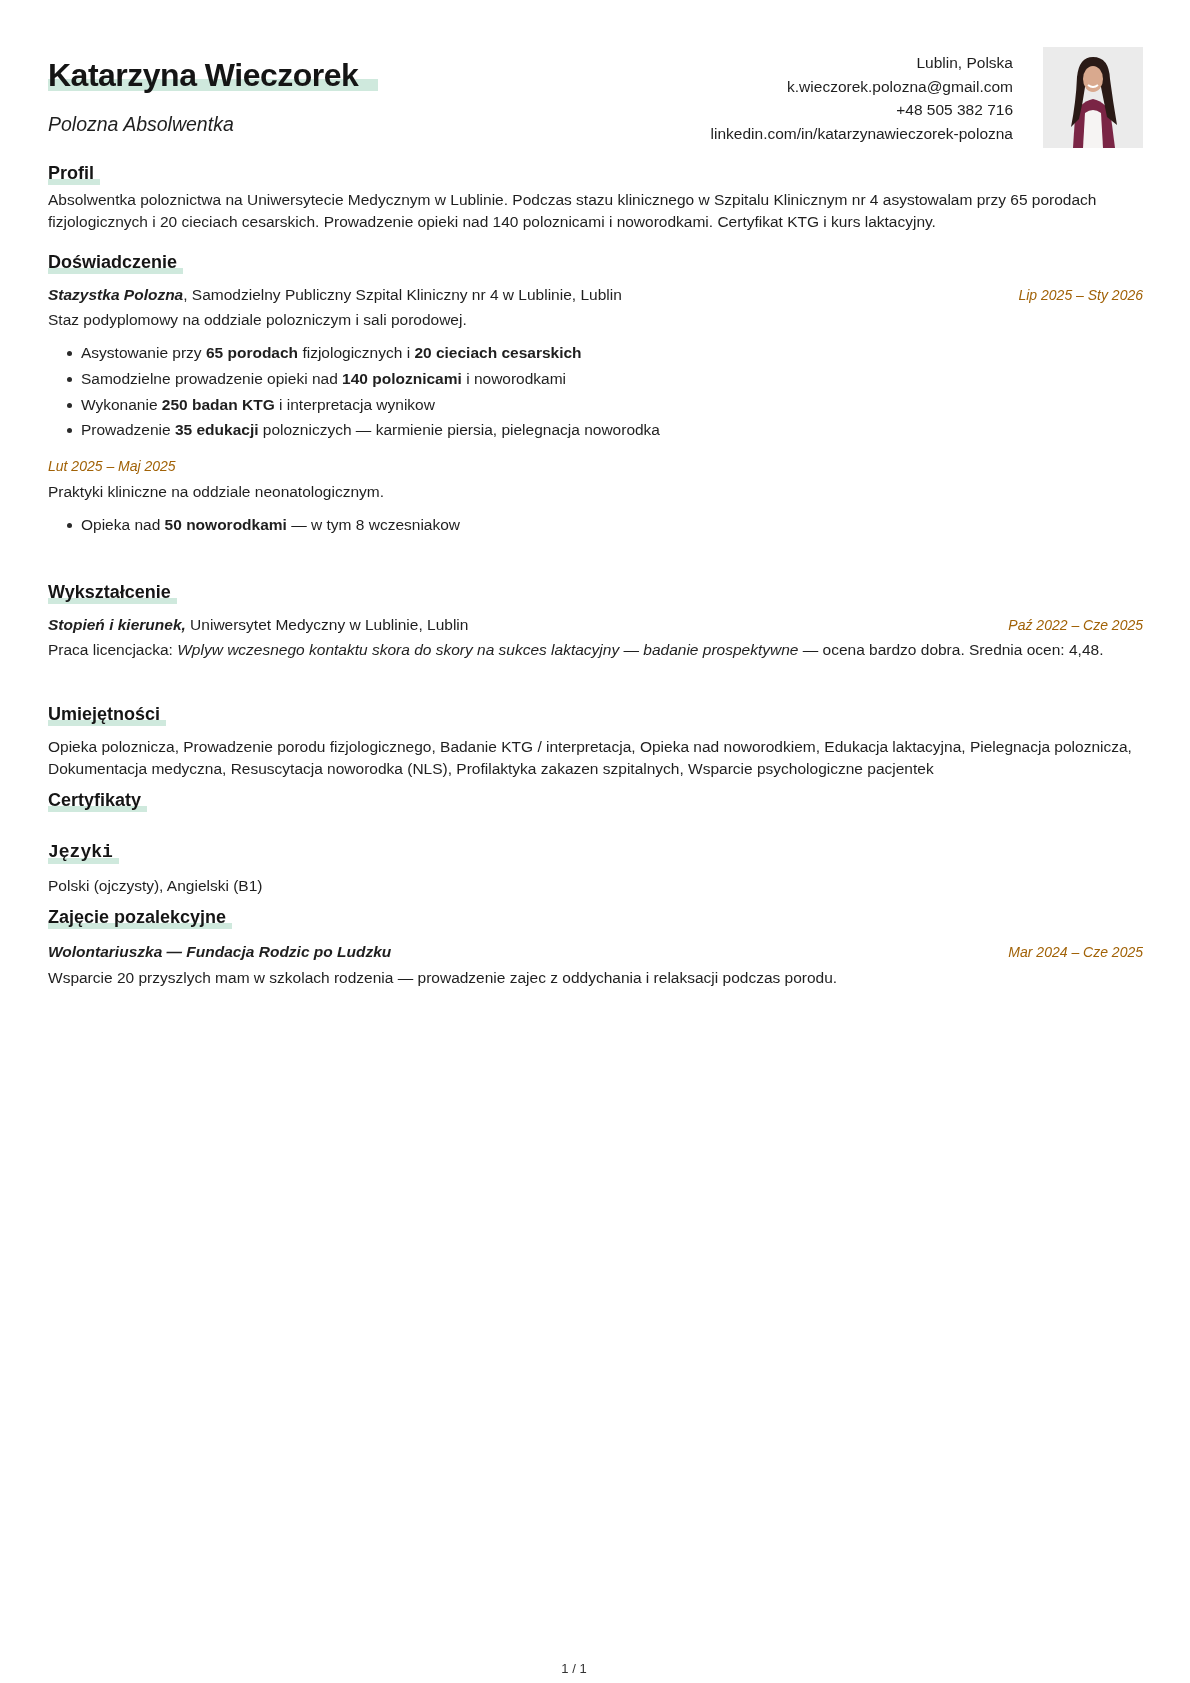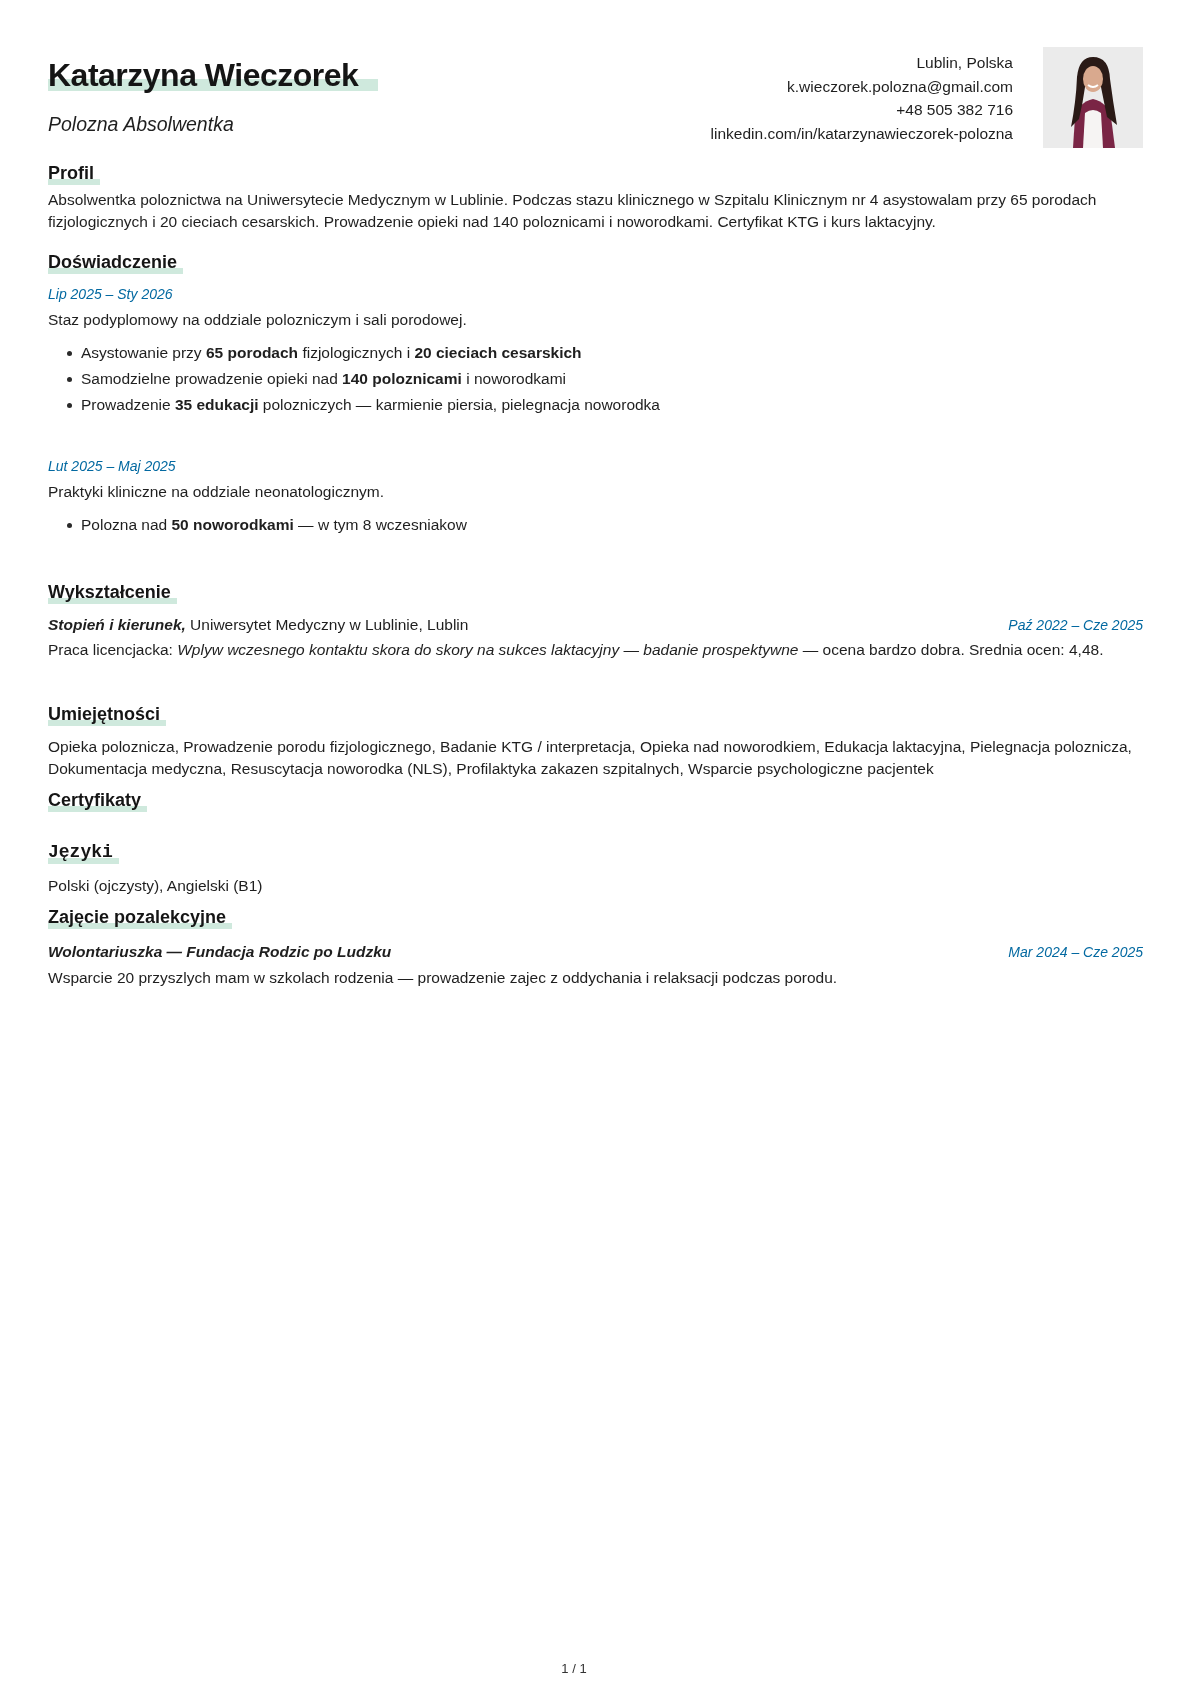--- a/index.html
+++ b/index.html
@@ -43,21 +43,21 @@
     font-size: 18px; font-weight: 700; color: #151515; line-height: 1.2;
   }
   .section-title .hl {
     position: absolute; left: 0; right: -6px; bottom: 0px; height: 6px;
     background: #cfe9dd; z-index: 0;
   }
   .section-title .txt { position: relative; z-index: 1; }
 
   .para { position: absolute; left: 0; width: 1095px; font-size: 15.5px; line-height: 21.5px; color: #1f1f1f; }
   .row { position: absolute; left: 0; width: 1095px; display: flex; justify-content: space-between; align-items: baseline; font-size: 15.5px; }
-  .row .date { font-style: italic; font-size: 14px; color: #0369a1; white-space: nowrap; }
+  .row .date { font-style: italic; font-size: 14px; color: #a16207; white-space: nowrap; }
   .row .b { font-weight: 700; font-style: italic; }
 
   .bullets { position: absolute; left: 0; width: 1095px; list-style: none; }
   .bullets li { position: relative; padding-left: 33px; height: 25.8px; line-height: 25.8px; font-size: 15.5px; }
   .bullets li::before {
     content: ""; position: absolute; left: 19px; top: 11px; width: 5px; height: 5px; border-radius: 50%; background: #2a2a2a;
   }
   .bullets b { font-weight: 700; }
 
   .footer { position: absolute; left: 0; width: 1148px; top: 1660px; text-align: center; font-size: 13px; color: #333; }
@@ -98,35 +98,37 @@
     <span class="txt">Profil</span>
   </div>
   <div class="para" style="top:189px;">Absolwentka poloznictwa na Uniwersytecie Medycznym w Lublinie. Podczas stazu klinicznego w Szpitalu Klinicznym nr 4 asystowalam przy 65 porodach fizjologicznych i 20 cieciach cesarskich. Prowadzenie opieki nad 140 poloznicami i noworodkami. Certyfikat KTG i kurs laktacyjny.</div>
 
   <div class="section-title" style="top:252px;">
     <span class="hl"></span>
     <span class="txt">Doświadczenie</span>
   </div>
 
   <div class="row" style="top:285px;">
+    <span><span class="b">Stazystka Polozna</span><span>, Samodzielny Publiczny Szpital Kliniczny nr 4 w Lublinie, Lublin</span></span>
     <span class="date">Lip 2025 – Sty 2026</span>
   </div>
   <div class="para" style="top:309px;">Staz podyplomowy na oddziale polozniczym i sali porodowej.</div>
   <ul class="bullets" style="top:340px;">
     <li><span>Asystowanie przy </span><b>65 porodach</b><span> fizjologicznych i </span><b>20 cieciach cesarskich</b></li>
     <li><span>Samodzielne prowadzenie opieki nad </span><b>140 poloznicami</b><span> i noworodkami</span></li>
+    <li><span>Wykonanie </span><b>250 badan KTG</b><span> i interpretacja wynikow</span></li>
     <li><span>Prowadzenie </span><b>35 edukacji</b><span> polozniczych — karmienie piersia, pielegnacja noworodka</span></li>
   </ul>
 
   <div class="row" style="top:457px;">
     <span class="date">Lut 2025 – Maj 2025</span>
   </div>
   <div class="para" style="top:481px;">Praktyki kliniczne na oddziale neonatologicznym.</div>
   <ul class="bullets" style="top:512px;">
-    <li><span>Polozna nad </span><b>50 noworodkami</b><span> — w tym 8 wczesniakow</span></li>
+    <li><span>Opieka nad </span><b>50 noworodkami</b><span> — w tym 8 wczesniakow</span></li>
   </ul>
 
   <div class="section-title" style="top:582px;">
     <span class="hl"></span>
     <span class="txt">Wykształcenie</span>
   </div>
   <div class="row" style="top:615px;">
     <span><span class="b">Stopień i kierunek,</span><span> Uniwersytet Medyczny w Lublinie, Lublin</span></span>
     <span class="date">Paź 2022 – Cze 2025</span>
   </div>

